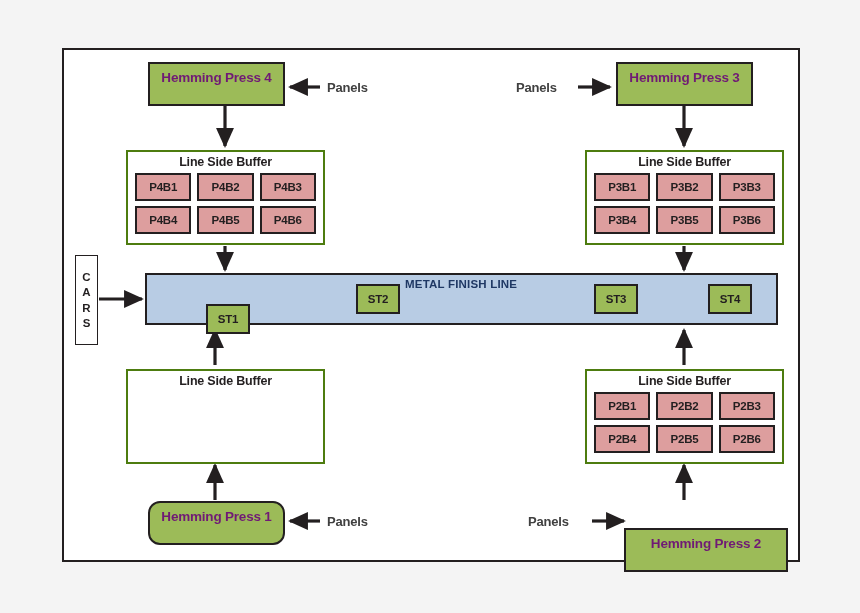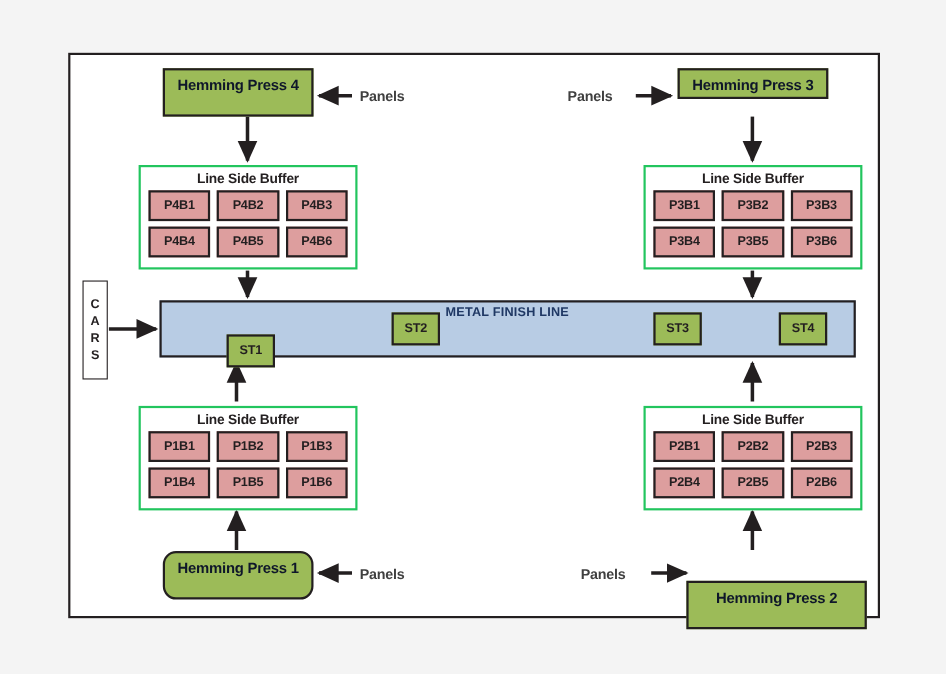--- a/index.html
+++ b/index.html
@@ -19,33 +19,33 @@
     border:2px solid #231f20;
     box-sizing:border-box;
   }
 
   
   .press{
     position:absolute;
     background:#9cbb58;
     border:2px solid #231f20;
     box-sizing:border-box;
-    color:#0f172a;
+    color:#701a75;
     font-weight:bold;
     font-size:13.5px;
     display:flex;
     align-items:flex-start;
     justify-content:center;
     padding-top:6px;
     letter-spacing:-0.2px;
   }
   .buffer{
     position:absolute;
     background:#ffffff;
-    border:2px solid #22c55e;
+    border:2px solid #4d7c0f;
     box-sizing:border-box;
   }
   .buffer-title{
     text-align:center;
     font-weight:bold;
     font-size:12.5px;
     color:#231f20;
     margin-top:3px;
     letter-spacing:-0.2px;
   }
@@ -182,21 +182,21 @@
     <div class="buffer-grid">
       <div class="bin">P4B1</div>
       <div class="bin">P4B2</div>
       <div class="bin">P4B3</div>
       <div class="bin">P4B4</div>
       <div class="bin">P4B5</div>
       <div class="bin">P4B6</div>
     </div>
   </div>
 
-  <div class="press" style="left:616px;top:62px;width:137px;height:28px;">Hemming Press 3</div>
+  <div class="press" style="left:616px;top:62px;width:137px;height:44px;">Hemming Press 3</div>
 
   <div class="panels-label" style="left:516px;top:80px;">Panels</div>
 
   <div class="buffer" style="left:585px;top:150px;width:199px;height:95px;">
     <div class="buffer-title">Line Side Buffer</div>
     <div class="buffer-grid">
       <div class="bin">P3B1</div>
       <div class="bin">P3B2</div>
       <div class="bin">P3B3</div>
       <div class="bin">P3B4</div>
@@ -215,28 +215,20 @@
   <div class="mfl"></div>
   <div class="mfl-label">METAL FINISH LINE</div>
 
   <div class="station" style="left:206px;margin-top:20px;">ST1</div>
   <div class="station" style="left:356px;">ST2</div>
   <div class="station" style="left:558px;margin-left:36px;">ST3</div>
   <div class="station" style="left:708px;">ST4</div>
 
   <div class="buffer" style="left:126px;top:369px;width:199px;height:95px;">
     <div class="buffer-title">Line Side Buffer</div>
-    <div class="buffer-grid">
-      <div class="bin">P1B1</div>
-      <div class="bin">P1B2</div>
-      <div class="bin">P1B3</div>
-      <div class="bin">P1B4</div>
-      <div class="bin">P1B5</div>
-      <div class="bin">P1B6</div>
-    </div>
   </div>
 
   <div class="press" style="left:148px;top:501px;width:137px;height:44px;border-radius:12px;">Hemming Press 1</div>
 
   <div class="panels-label" style="left:327px;top:514px;">Panels</div>
 
   <div class="buffer" style="left:585px;top:369px;width:199px;height:95px;">
     <div class="buffer-title">Line Side Buffer</div>
     <div class="buffer-grid">
       <div class="bin">P2B1</div>

